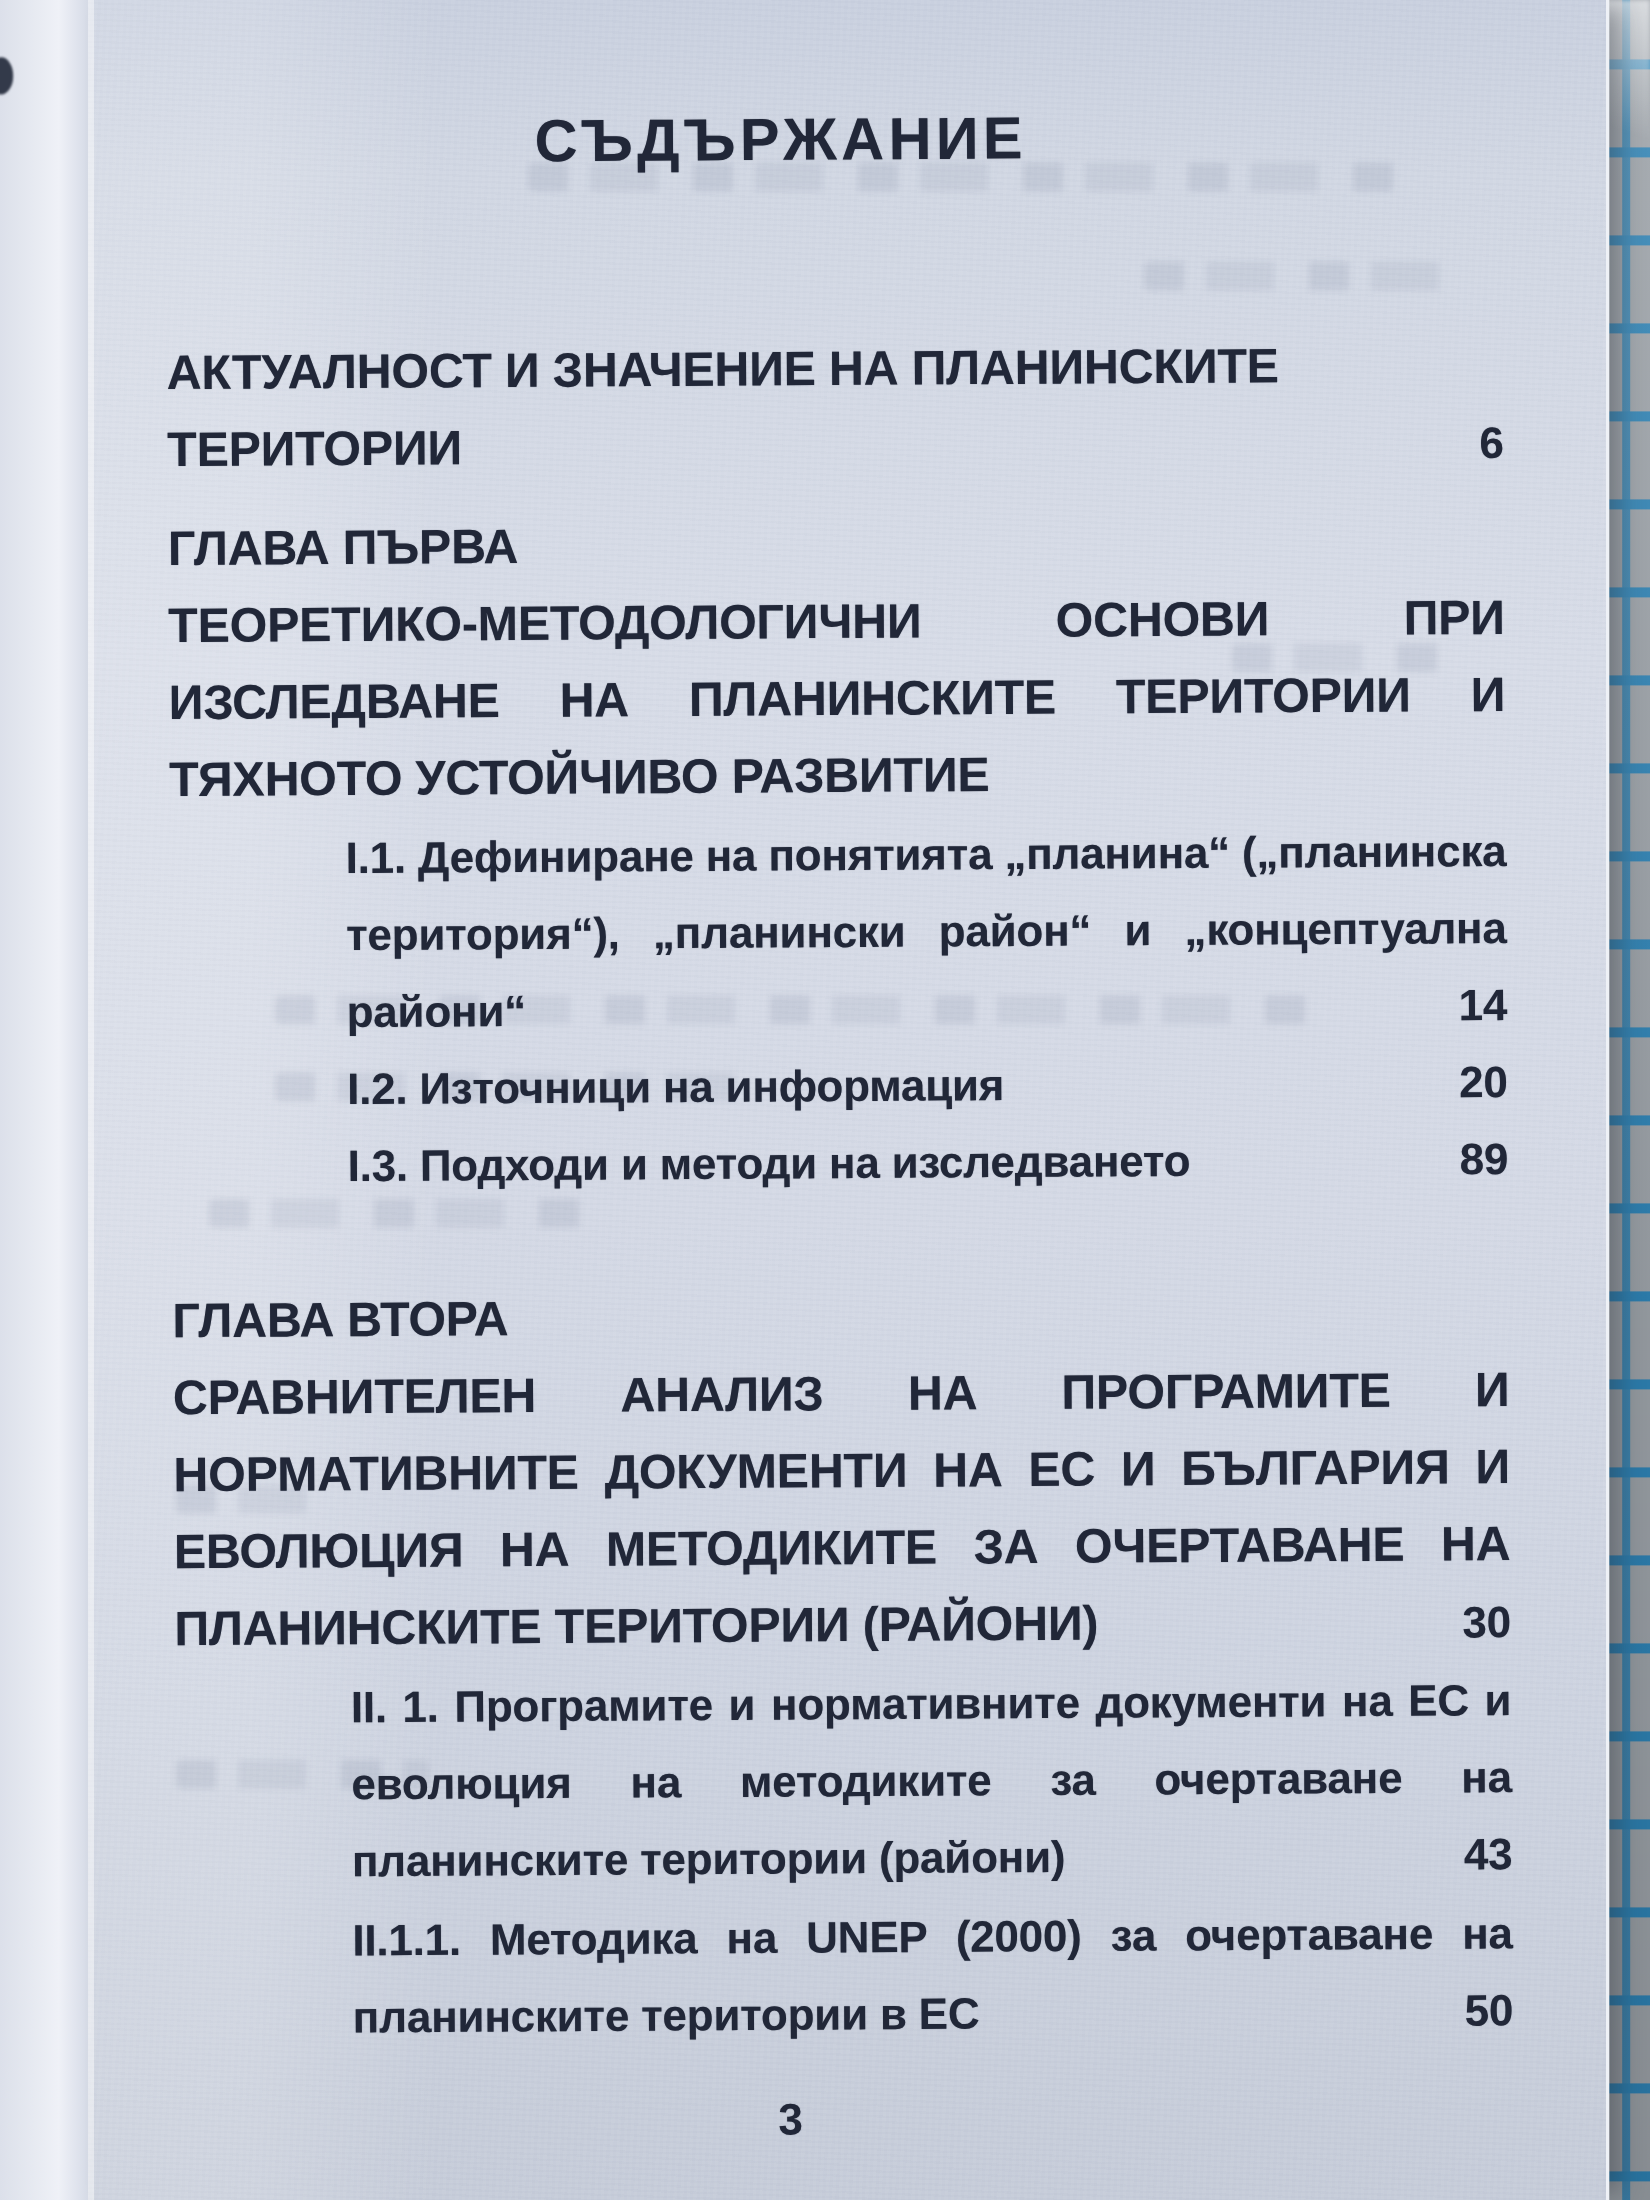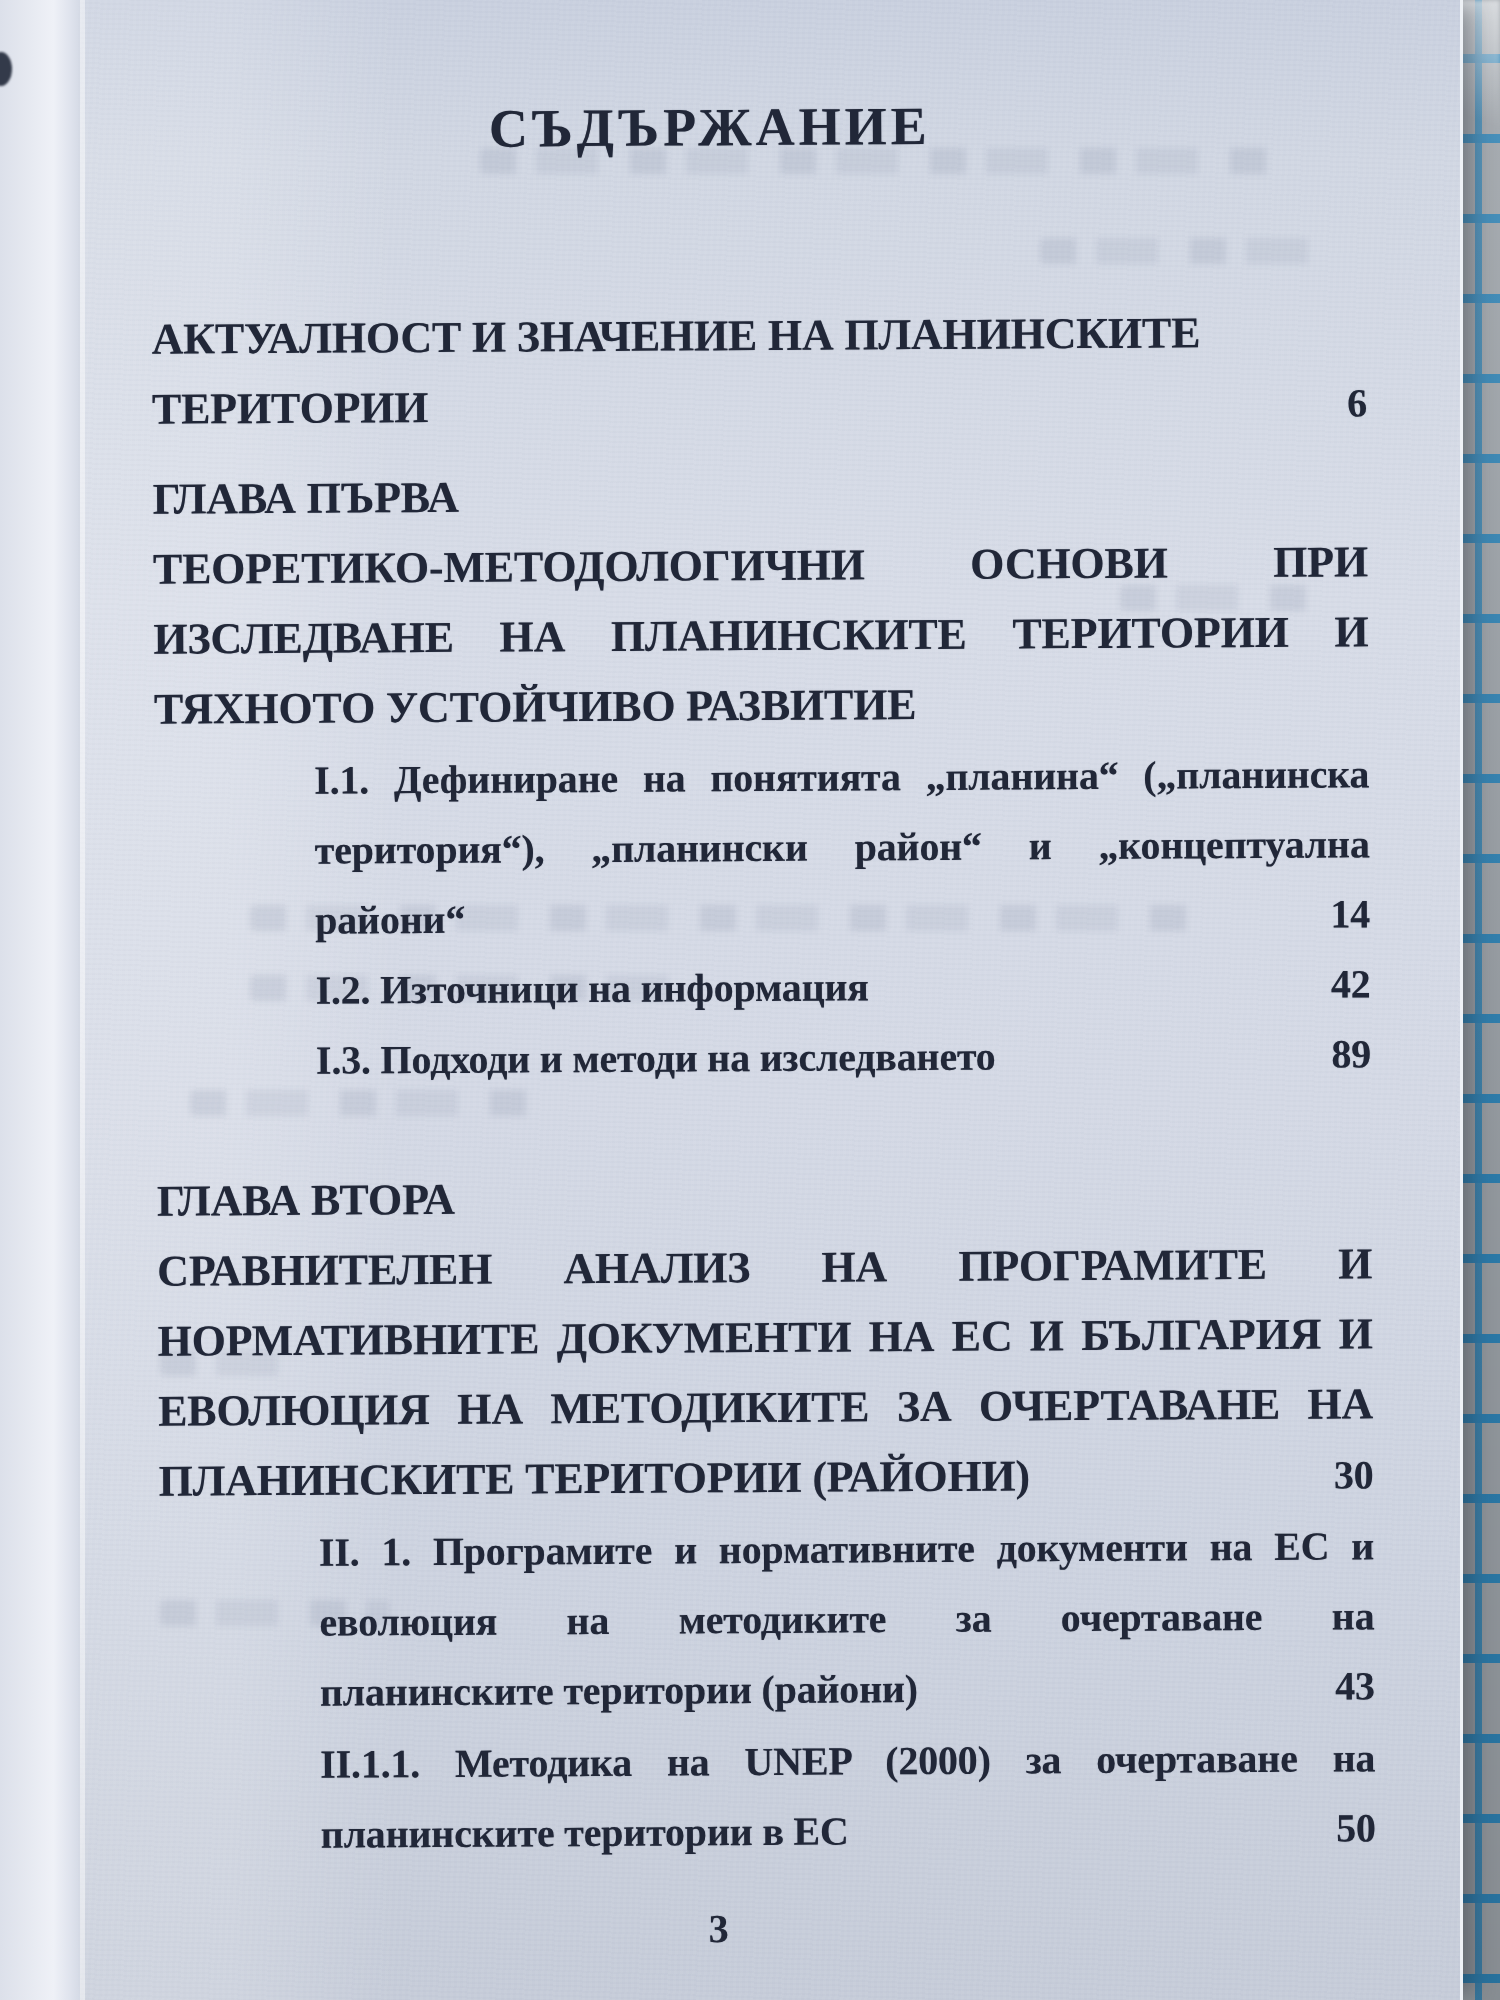--- a/index.html
+++ b/index.html
@@ -1,17 +1,17 @@
 <!DOCTYPE html>
 <html><head>
 <meta charset="utf-8">
 <style>
   html,body{margin:0;padding:0;}
   .scene{position:relative;width:1500px;height:2000px;overflow:hidden;
-         font-family:Liberation Serif, serif;background:#9aa0a6;}
+         font-family:Liberation Sans, sans-serif;background:#9aa0a6;}
 
   
   .cloth{position:absolute;inset:0;background-color:#9aa0a6;
     background-image:
       linear-gradient(180deg, rgba(255,255,255,.14) 0%, rgba(0,0,0,.06) 60%, rgba(0,0,0,.12) 100%),
       repeating-linear-gradient(0deg, transparent 0 71px, #2e81b2 71px 80px),
       repeating-linear-gradient(90deg, transparent 0 73px, rgba(46,129,178,.85) 73px 80px);
     background-position:0 0, 0 -26px, 42px 0;
     filter:blur(.5px);}
   .cloth-fold{position:absolute;top:0;right:0;width:60px;height:150px;
@@ -111,21 +111,21 @@
         </div>
         <div class="line indent justify" style="top: 820px;">
           <span class="txt">територия“), „планински район“ и „концептуална</span>
         </div>
         <div class="line indent haspage" style="top: 890px;">
           <span class="txt">райони“</span>
           <span class="pgnum">14</span>
         </div>
         <div class="line indent haspage" style="top: 960px;">
           <span class="txt">I.2. Източници на информация</span>
-          <span class="pgnum">42</span>
+          <span class="pgnum">20</span>
         </div>
         <div class="line indent haspage" style="top: 1030px;">
           <span class="txt">I.3. Подходи и методи на изследването</span>
           <span class="pgnum">89</span>
         </div>
         <div class="line" style="top: 1170px;">
           <span class="txt">ГЛАВА ВТОРА</span>
         </div>
         <div class="line justify" style="top: 1240px;">
           <span class="txt">СРАВНИТЕЛЕН АНАЛИЗ НА ПРОГРАМИТЕ И</span>

